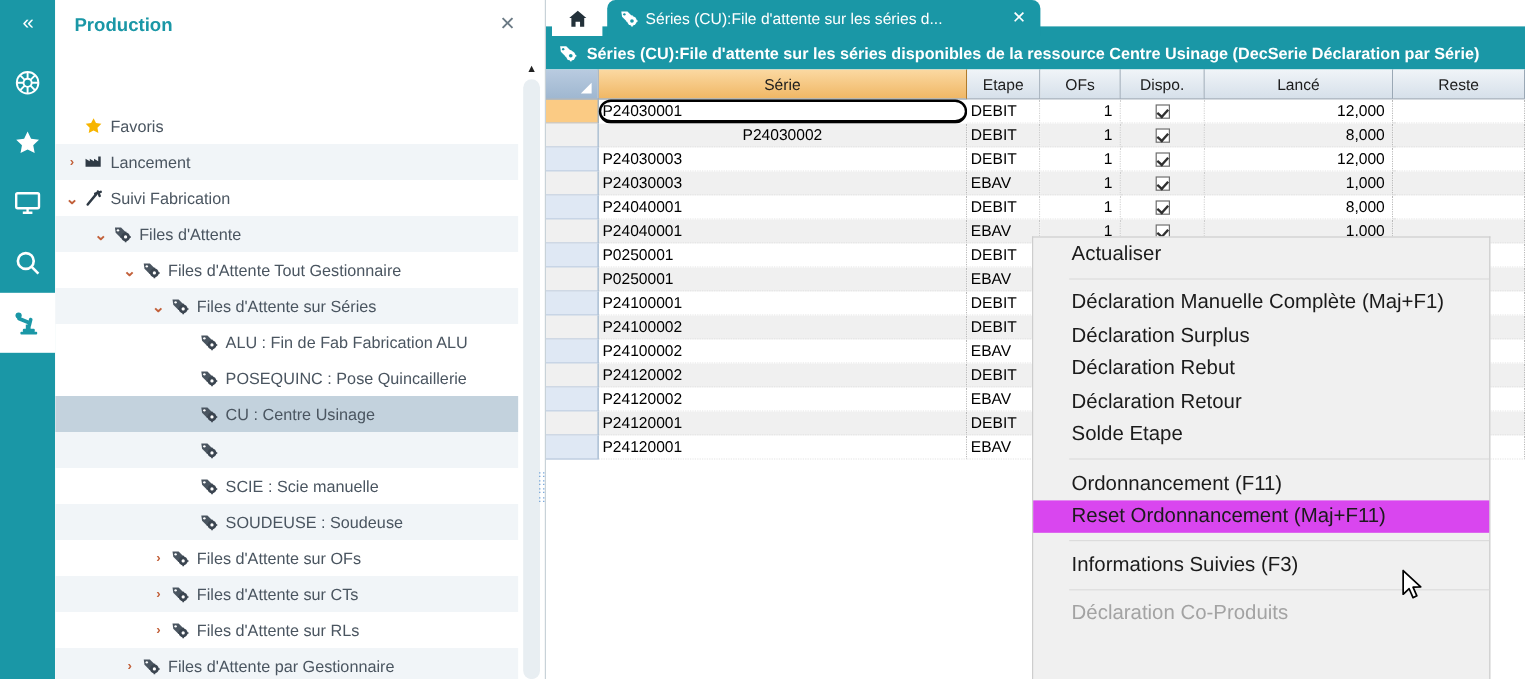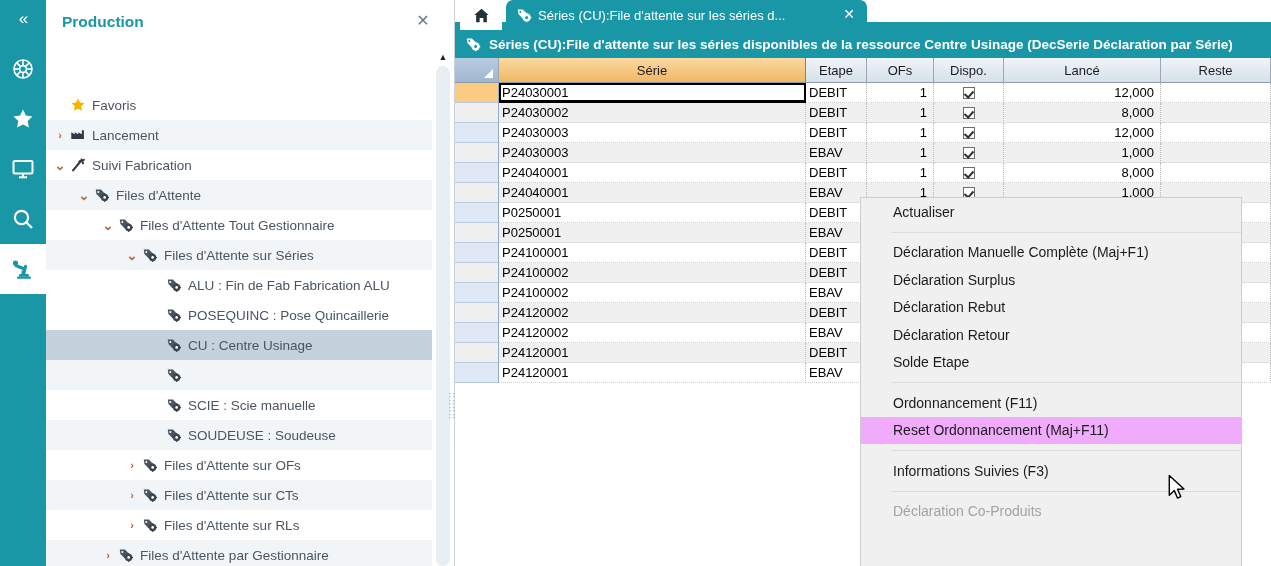--- a/index.html
+++ b/index.html
@@ -166,27 +166,27 @@
   }
   .grid-empty { background: #ffffff; }
 
   
   .ctxmenu {
     position: absolute; left: 860px; top: 197px;
     width: 382px; height: 369px;
     background: #f0f0f0;
     border: 1px solid #cdcdcd;
     border-bottom: none;
-    font-size: 14px; color: #1b1b1b;
+    font-size: 17px; color: #1b1b1b;
   }
   .mi {
     height: 27.5px; display: flex; align-items: center;
     padding-left: 32px; white-space: nowrap;
   }
-  .mi.hi { background: #f0abfc; }
+  .mi.hi { background: #d946ef; }
   .mi.dis { color: #a3a3a3; }
   .msep { height: 1px; background: #dcdcdc; margin-left: 30px; }
   .mgap { height: 6px; }
   .cursor {
     position: absolute; left: 1168px; top: 474px;
     width: 18px; height: 26px;
   }
 </style>
 </head>
 <body>
@@ -620,42 +620,42 @@
           <div class="gh" style="width: 157px; flex: 0 0 157px;">
             <span>Lancé</span>
           </div>
           <div class="gh" style="width: 110px; flex: 0 0 110px;">
             <span>Reste</span>
           </div>
         </div>
       <div id="grid-body">
           <div class="grow selrow">
             <div class="gc gut" style="width: 44px; flex: 0 0 44px;"></div>
-            <div class="gc serie-focus" style="width: 307px; flex: 0 0 307px;">
+            <div class="gc serie-focus" style="width: 307px; flex: 0 0 307px; border-radius: 10px;">
               <span>P24030001</span>
             </div>
             <div class="gc" style="width: 61px; flex: 0 0 61px;">
               <span>DEBIT</span>
             </div>
             <div class="gc num" style="width: 67px; flex: 0 0 67px;">
               <span>1</span>
             </div>
             <div class="gc ctr" style="width: 70px; flex: 0 0 70px;">
               <div class="chk"></div>
             </div>
             <div class="gc num" style="width: 157px; flex: 0 0 157px;">
               <span>12,000</span>
             </div>
             <div class="gc num" style="width: 110px; flex: 0 0 110px;">
               <span></span>
             </div>
           </div>
           <div class="grow alt">
             <div class="gc gut" style="width: 44px; flex: 0 0 44px;"></div>
-            <div class="gc" style="width: 307px; flex: 0 0 307px;">
+            <div class="gc" style="width: 307px; flex: 0 0 307px; justify-content: center;">
               <span>P24030002</span>
             </div>
             <div class="gc" style="width: 61px; flex: 0 0 61px;">
               <span>DEBIT</span>
             </div>
             <div class="gc num" style="width: 67px; flex: 0 0 67px;">
               <span>1</span>
             </div>
             <div class="gc ctr" style="width: 70px; flex: 0 0 70px;">
               <div class="chk"></div>

